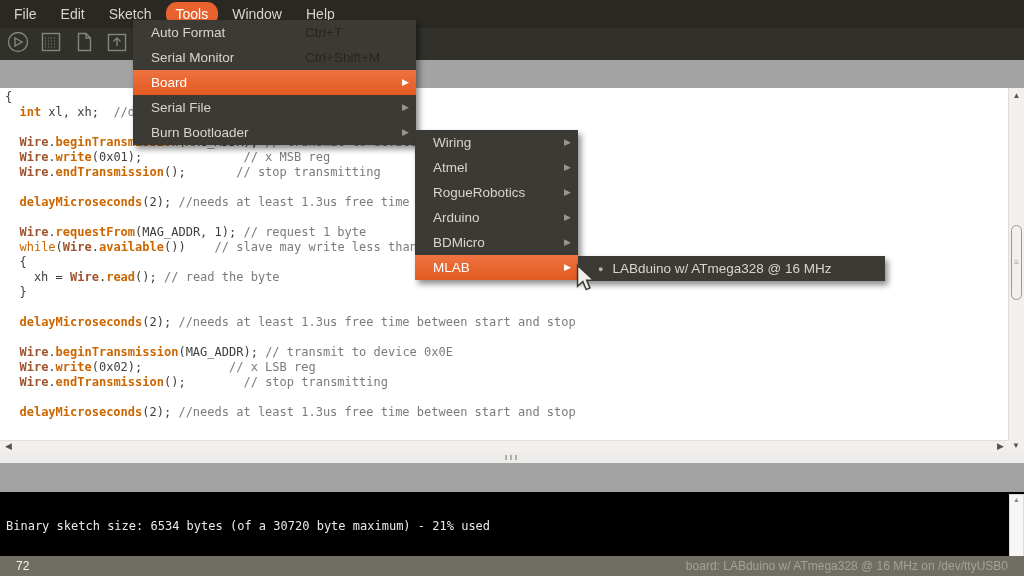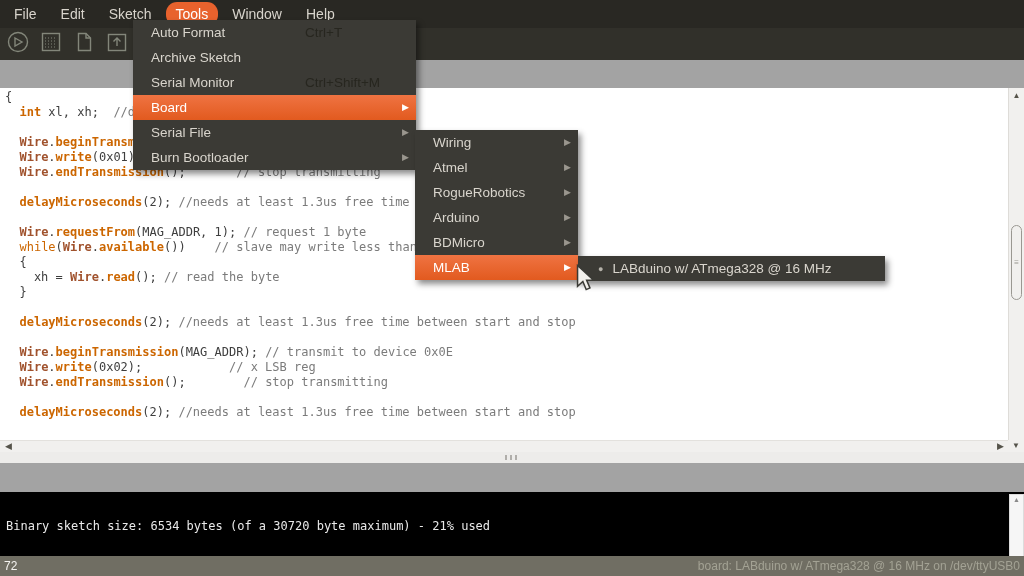--- a/index.html
+++ b/index.html
@@ -54,21 +54,21 @@
           color:#fff;font-size:13px;line-height:29px;padding-left:8px;box-sizing:border-box;}
   .console{position:absolute;left:0;top:492px;width:100%;height:80px;background:var(--console-bg);}
   .console-text{position:absolute;left:6px;top:27px;color:#e9e9e9;
           font:12px/15px "DejaVu Sans Mono",monospace;white-space:pre;}
   .console-sb{position:absolute;right:0;top:2px;bottom:2px;width:15px;background:#f6f6f6;
           border:1px solid #dcdcdc;box-sizing:border-box;}
   .csb-up{position:absolute;top:1px;width:100%;text-align:center;font-size:7px;color:#8a8a8a;}
   .csb-dn{position:absolute;bottom:1px;width:100%;text-align:center;font-size:7px;color:#8a8a8a;}
 
   .footer{position:absolute;left:0;top:556px;width:100%;height:20px;background:var(--statusbar-bg);
-          display:flex;align-items:center;justify-content:space-between;padding:0 4px;
+          display:flex;align-items:center;justify-content:space-between;padding:0 16px;
           box-sizing:border-box;}
   .footer .lineno{color:#f4f3ef;font-size:12px;}
   .footer .boardinfo{color:#a3a294;font-size:12px;}
 
   
   .menu{position:absolute;background:var(--menu-bg);box-shadow:3px 4px 6px rgba(0,0,0,.45);
         font-size:13.5px;z-index:10;}
   .menu-item{position:relative;height:25px;line-height:25px;color:var(--menu-text);
         padding-left:18px;padding-right:20px;white-space:nowrap;box-sizing:border-box;}
   .menu-item.active{background:linear-gradient(#ef7342,#e25a1f);color:#fff;}
@@ -172,21 +172,20 @@
     </div>
   </div>
 
   <div class="footer">
     <span class="lineno">72</span>
     <span class="boardinfo">board: LABduino w/ ATmega328 @ 16 MHz on /dev/ttyUSB0</span>
   </div>
 
   <div class="menu menu-tools">
       <div class="menu-item"><span>Auto Format</span><span class="mi-shortcut">Ctrl+T</span></div>
-      <div class="menu-item"><span>Archive Sketch</span></div>
       <div class="menu-item"><span>Serial Monitor</span><span class="mi-shortcut">Ctrl+Shift+M</span></div>
       <div class="menu-item active"><span>Board</span><span class="mi-arrow">▶</span></div>
       <div class="menu-item"><span>Serial File</span><span class="mi-arrow">▶</span></div>
       <div class="menu-item"><span>Burn Bootloader</span><span class="mi-arrow">▶</span></div>
     </div>
   <div class="menu menu-board">
       <div class="menu-item"><span>Wiring</span><span class="mi-arrow">▶</span></div>
       <div class="menu-item"><span>Atmel</span><span class="mi-arrow">▶</span></div>
       <div class="menu-item"><span>RogueRobotics</span><span class="mi-arrow">▶</span></div>
       <div class="menu-item"><span>Arduino</span><span class="mi-arrow">▶</span></div>

